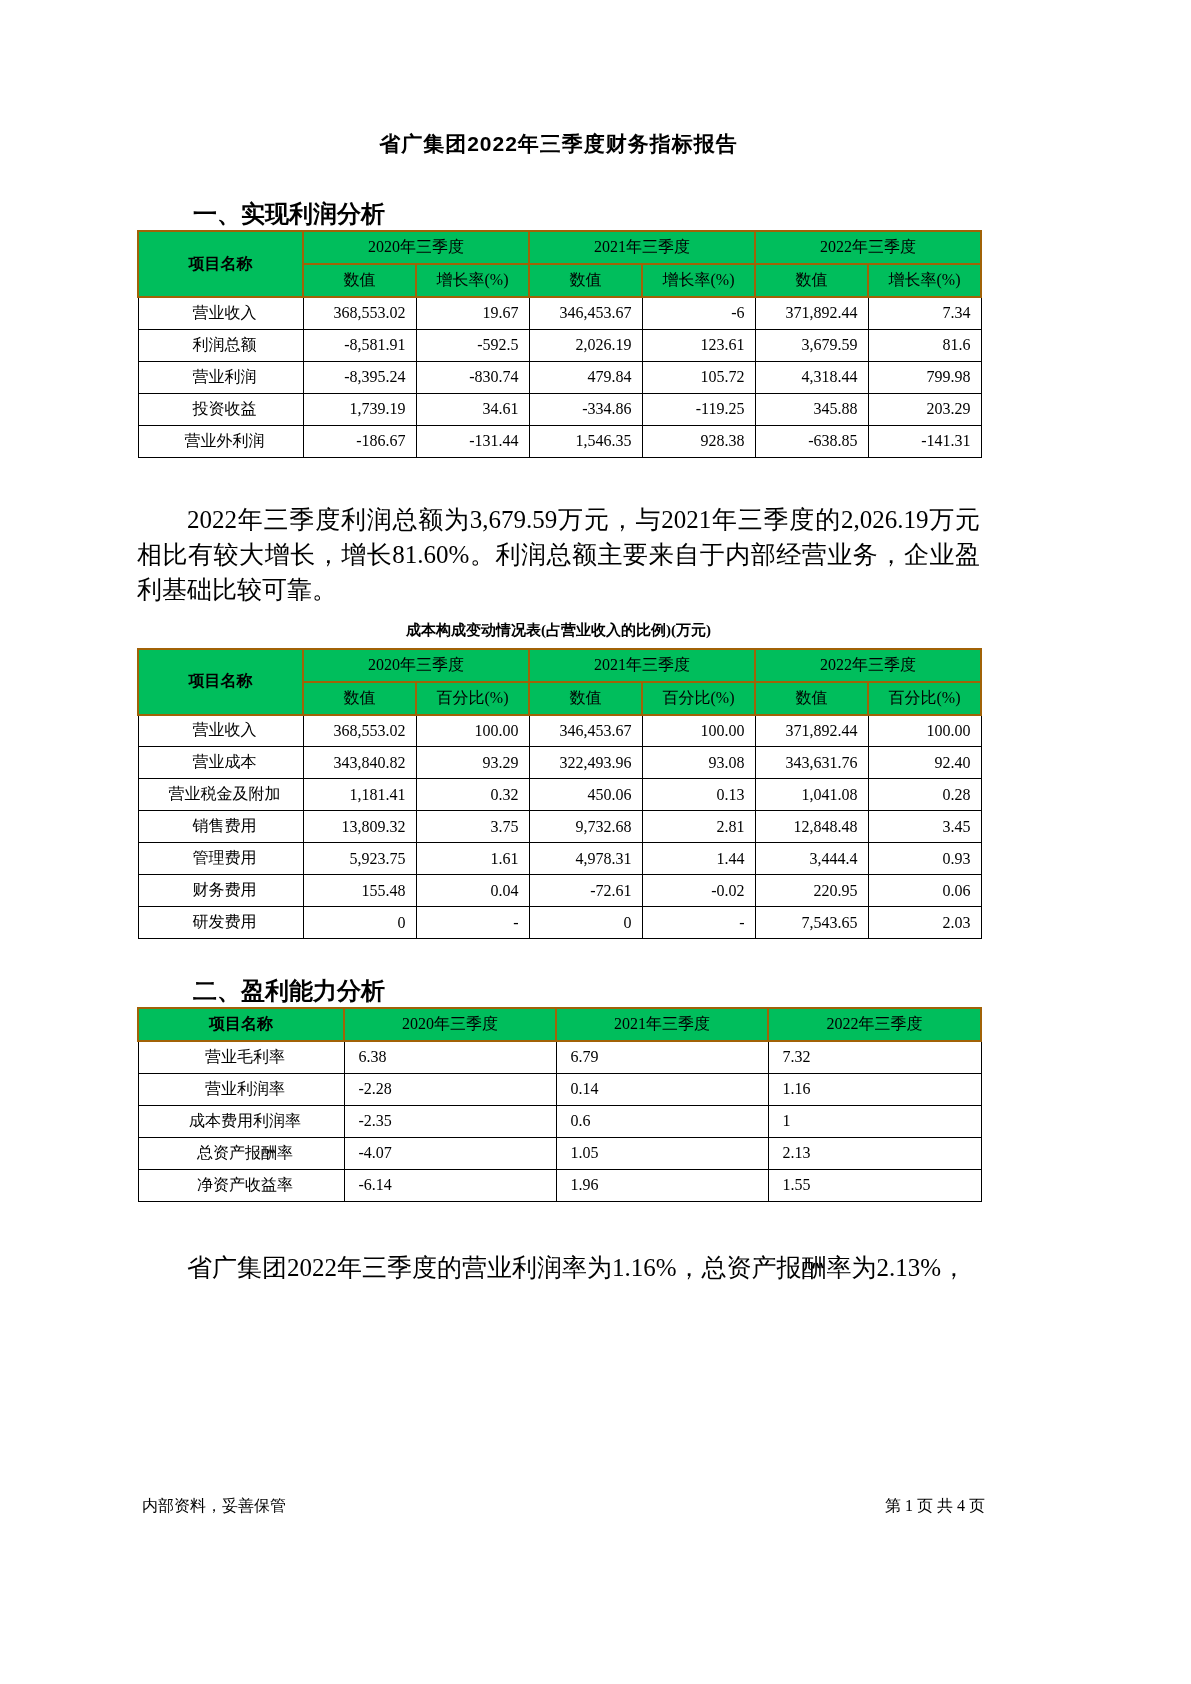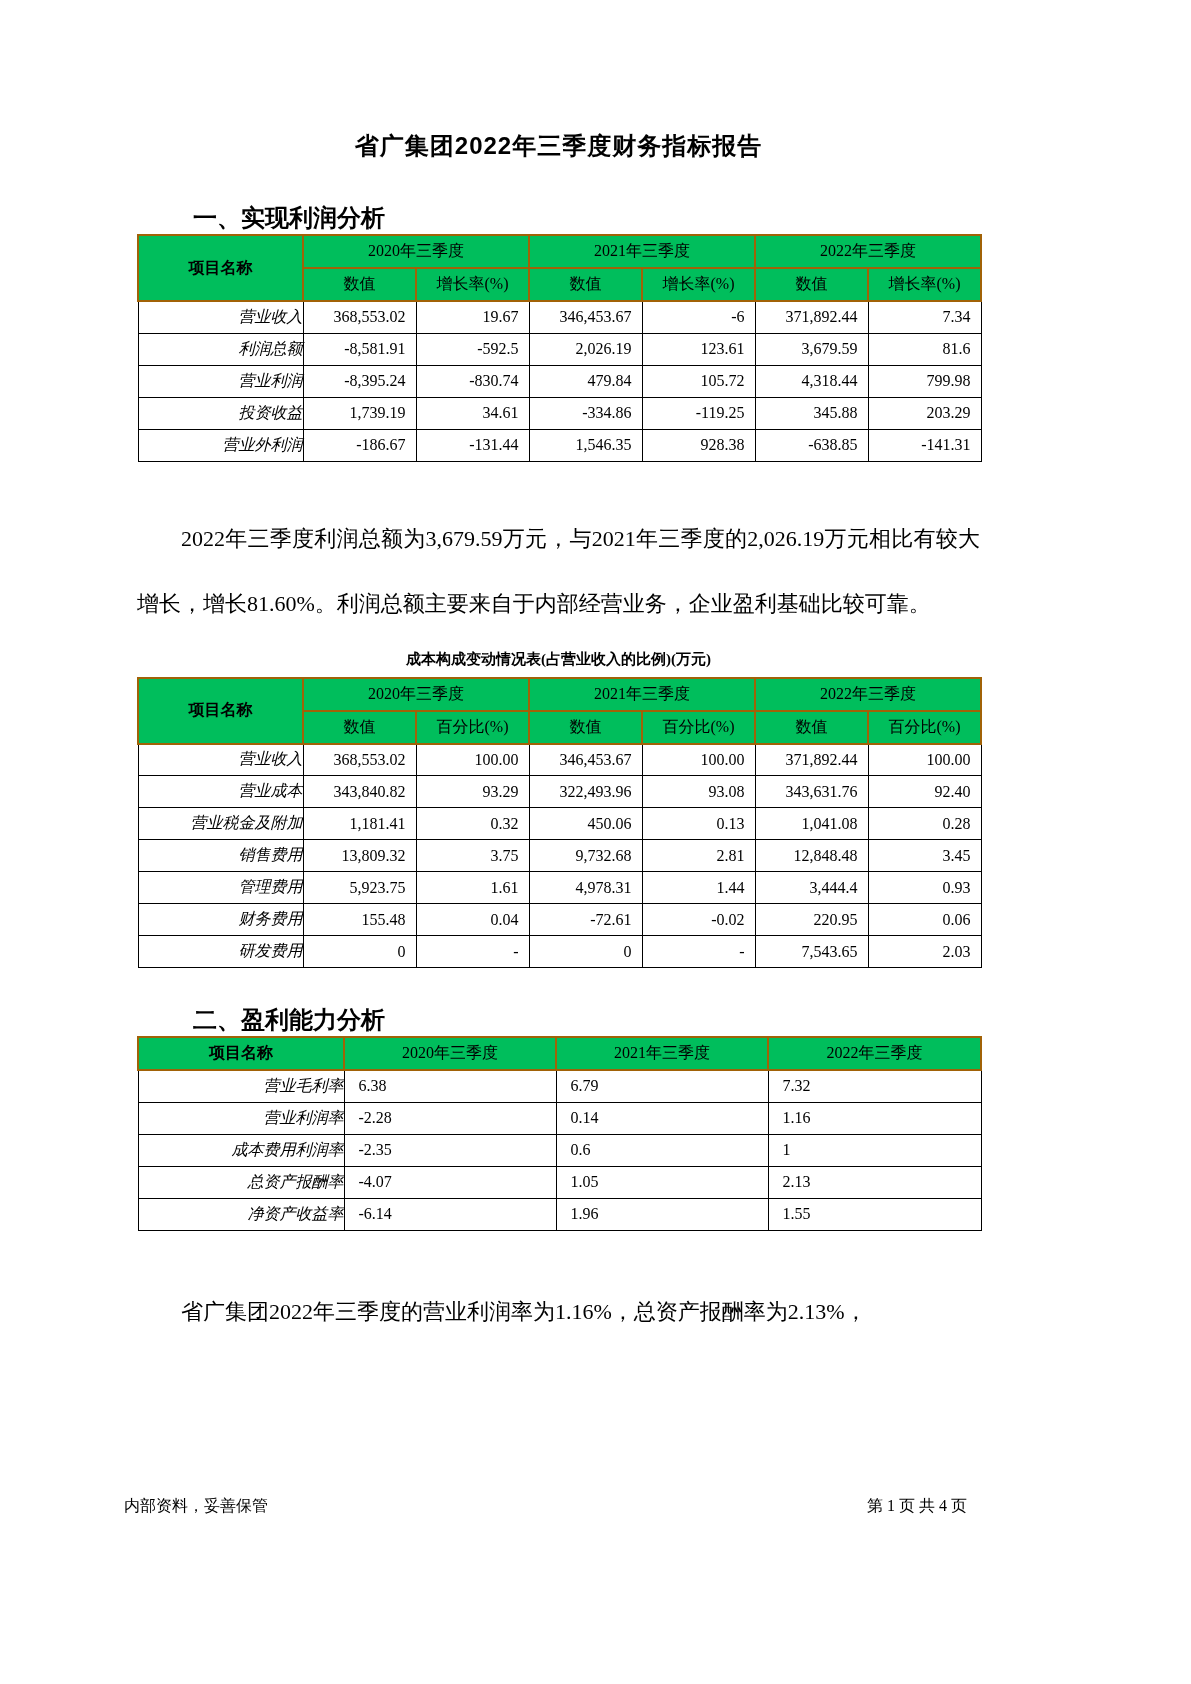--- a/index.html
+++ b/index.html
@@ -16,21 +16,21 @@
     background: #fff;
     overflow: hidden;
   }
   .content { margin-left: 137px; width: 843px; }
 
   .doc-title {
     margin-top: 130px;
     text-align: center;
     font-family: "Liberation Sans", "DejaVu Sans", sans-serif;
     font-weight: bold;
-    font-size: 24px;
+    font-size: 21px;
     letter-spacing: 1px;
   }
   .section-heading {
     margin-top: 40px;
     padding-left: 56px;
     font-family: "Liberation Sans", "DejaVu Sans", sans-serif;
     font-weight: bold;
     font-size: 24px;
   }
   .section-heading.second { margin-top: 36px; }
@@ -60,37 +60,37 @@
   }
   th.item-head {
     font-family: Liberation Mono, monospace;
     font-weight: bold;
   }
   td {
     border: 1px solid #000;
     height: 32px;
     vertical-align: middle;
   }
-  .cell-item { text-align: right; padding-left: 8px; font-style: italic; }
+  .cell-item { text-align: center; padding-left: 8px; }
   .cell-num  { text-align: right; padding-right: 10px; }
   .cell-val  { text-align: left; padding-left: 14px; margin-top: 15px; }
 
   .para {
     margin-top: 44px;
-    font-size: 22px;
-    line-height: 65px;
+    font-size: 25px;
+    line-height: 35px;
     text-align: justify;
     text-indent: 2em;
   }
   .para.second { margin-top: 48px; }
 
   .footer {
     position: absolute;
     top: 1496px;
-    left: 124px;
+    left: 142px;
     width: 843px;
     display: flex;
     justify-content: space-between;
     font-size: 16px;
   }
 
   col.c-item { width: 165px; }
   col.c-num  { width: 113px; }
   col.c-item3 { width: 206px; }
   col.c-val3 { width: 212px; }

